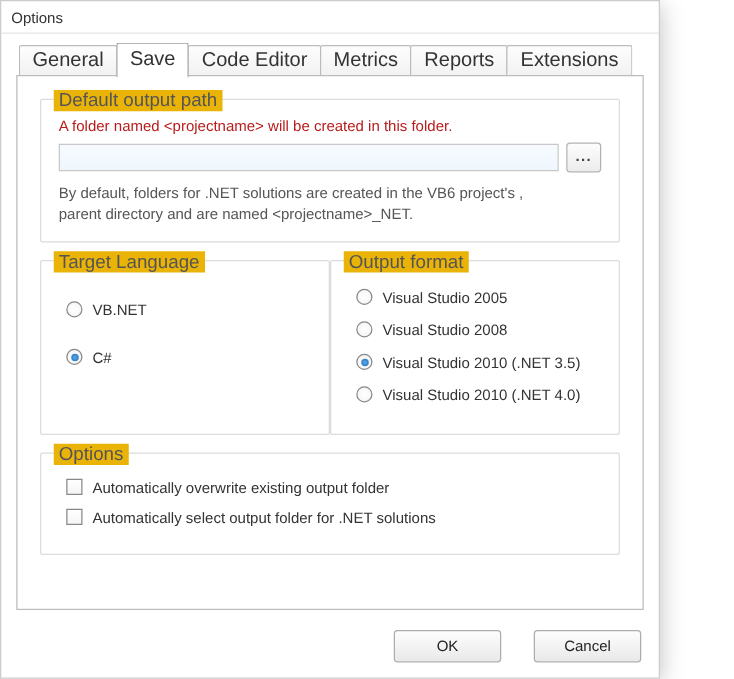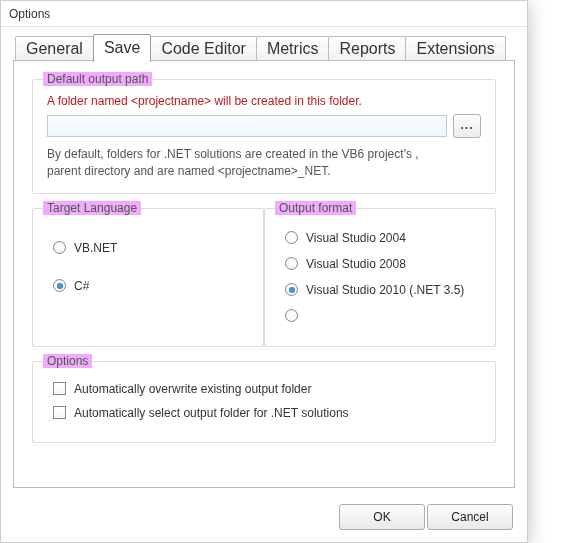--- a/index.html
+++ b/index.html
@@ -75,24 +75,24 @@
     border: 1px solid #dcdcdc;
     border-radius: 2px;
     padding: 14px 14px 12px 14px;
     position: relative;
     margin-bottom: 14px;
   }
   .groupbox > .legend {
     position: absolute;
     top: -8px;
     left: 10px;
-    background: #f0abfc;
+    background: #eab308;
     padding: 0 4px;
     color: #555;
-    font-size: 12px;
+    font-size: 15px;
   }
   .desc {
     color: #b91c1c;
     margin-bottom: 6px;
   }
   .path-row {
     display: flex;
     align-items: center;
     gap: 6px;
     margin-bottom: 8px;
@@ -157,21 +157,21 @@
   }
   .target-group { min-height: 130px; }
   .target-group .radio-row { margin-top: 18px; margin-bottom: 24px;}
   .output-group .radio-row { margin-top: 8px; margin-bottom: 12px;}
   
   .button-row {
     position: absolute;
     right: 14px;
     bottom: 12px;
     display: flex;
-    gap: 2px;
+    gap: 26px;
   }
   .btn {
     min-width: 86px;
     height: 26px;
     border: 1px solid #adadad;
     border-radius: 3px;
     background: linear-gradient(#fdfdfd, #e9e9e9);
     text-align: center;
     line-height: 24px;
     color: #222;
@@ -224,32 +224,33 @@
             <span class="radio checked"></span>
             <span>C#</span>
           </div>
         </div>
 
         <div class="groupbox output-group">
           <div class="legend">Output format</div>
 
           <div class="radio-row">
             <span class="radio"></span>
-            <span>Visual Studio 2004</span>
+            <span>Visual Studio 2005</span>
           </div>
           <div class="radio-row">
             <span class="radio"></span>
             <span>Visual Studio 2008</span>
           </div>
           <div class="radio-row">
             <span class="radio checked"></span>
             <span>Visual Studio 2010 (.NET 3.5)</span>
           </div>
           <div class="radio-row">
             <span class="radio"></span>
+            <span>Visual Studio 2010 (.NET 4.0)</span>
           </div>
         </div>
       </div>
 
       <div class="groupbox">
         <div class="legend">Options</div>
 
         <div class="check-row">
           <span class="checkbox"></span>
           <span>Automatically overwrite existing output folder</span>

